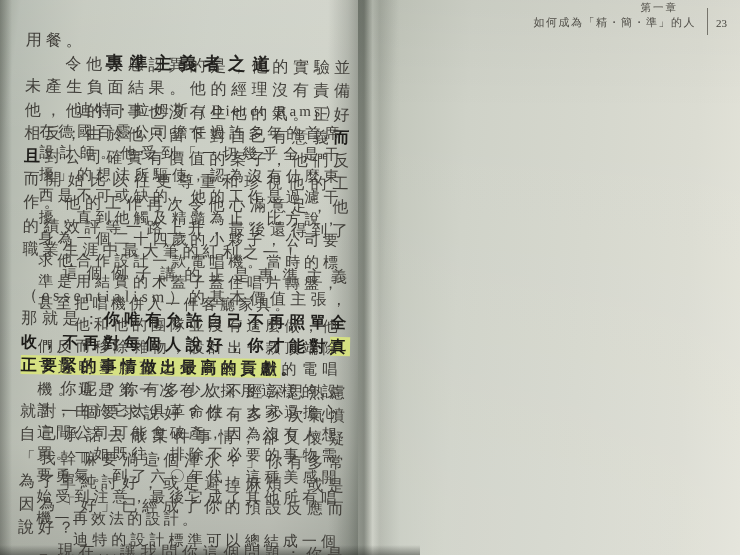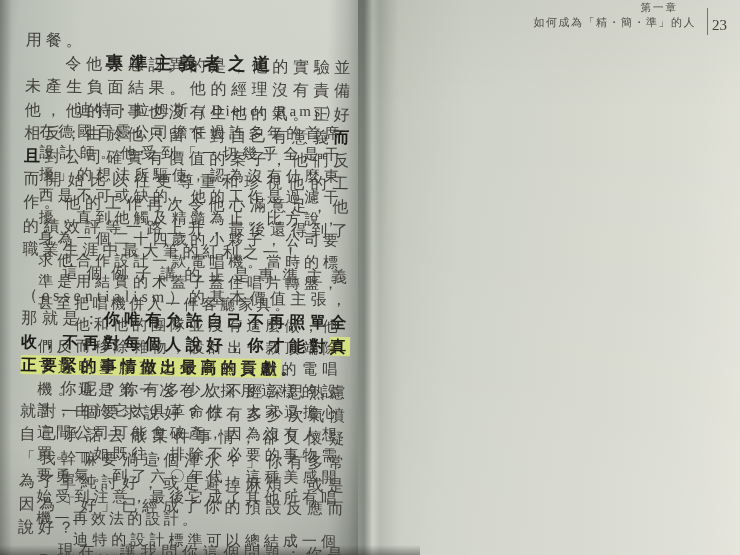--- a/index.html
+++ b/index.html
@@ -78,21 +78,21 @@
   #header-title{
     position:absolute;top:7px;right:44px;
     font-size:11px;letter-spacing:1.5px;color:#4e4c46;white-space:nowrap;
   }
   #header-divider{
     position:absolute;top:0;right:32px;width:1.5px;height:27px;
     background:rgba(85,83,75,.75);
   }
   #page-number{
     position:absolute;top:9px;right:13px;
-    font-size:15px;color:#44423c;
+    font-size:11px;color:#44423c;
   }
 </style>
 </head>
 <body>
 
 <div id="photo">
 
   <div id="left-page"></div>
   <div id="right-page"></div>
   <div id="gutter"></div>

